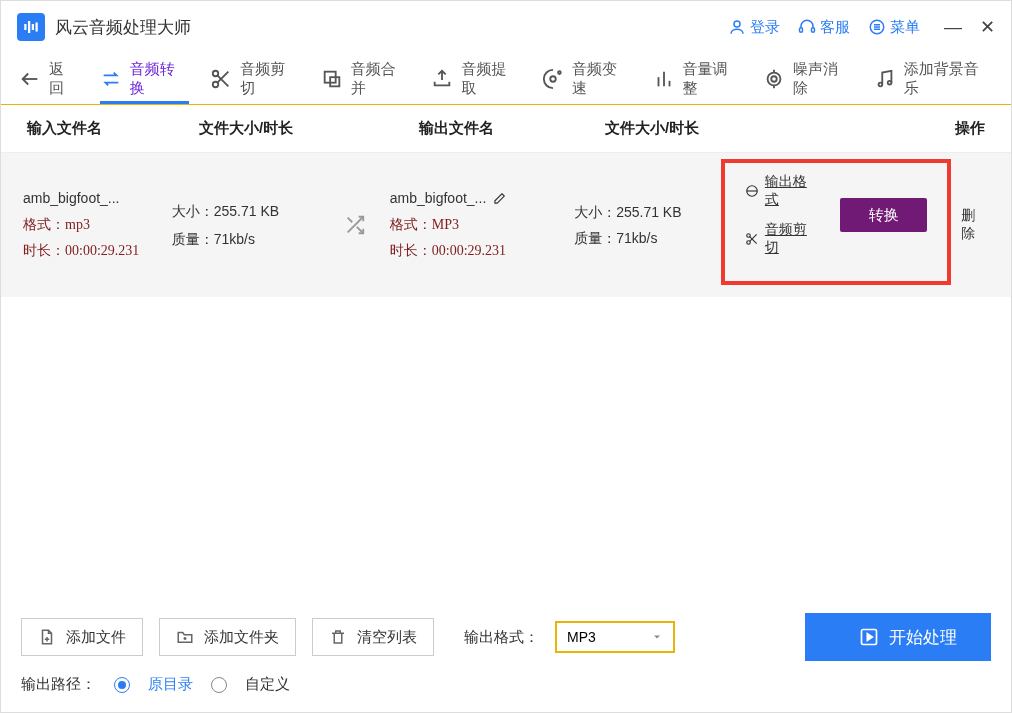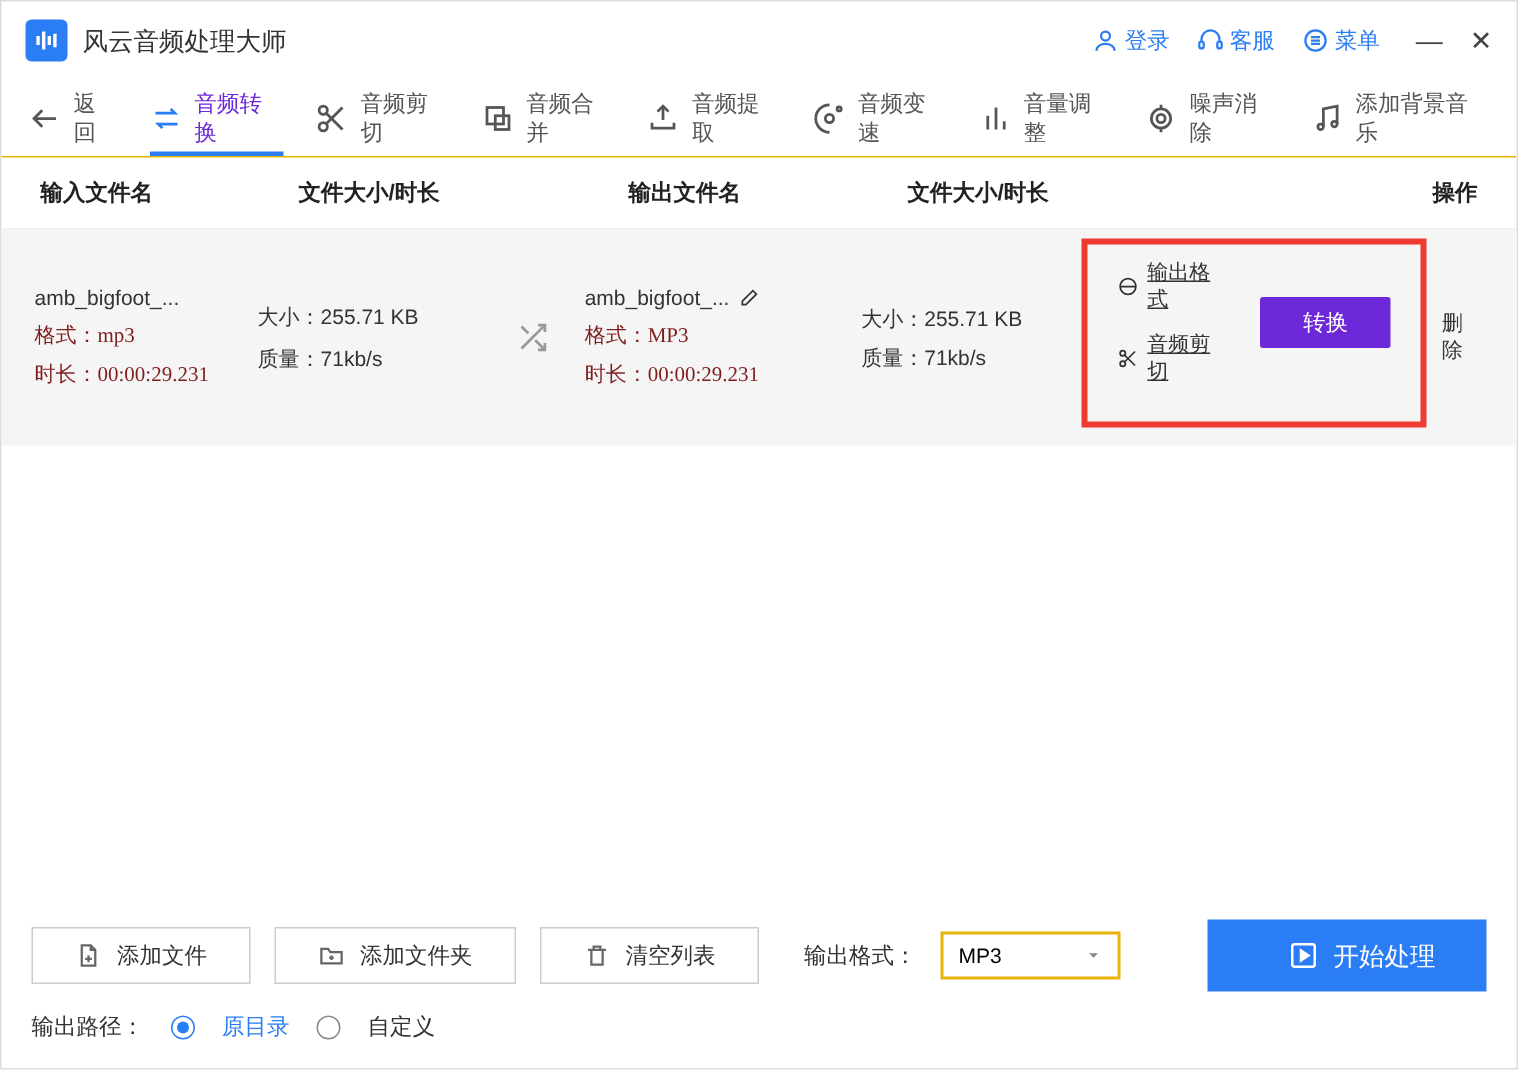--- a/index.html
+++ b/index.html
@@ -36,27 +36,27 @@
   .cell .gray { color: #7f1d1d; font-family: Liberation Serif, serif; }
   .cell-in { width: 172px; padding-left: 22px; }
   .cell-sz1 { width: 220px; }
   .cell-out { width: 186px; }
   .cell-sz2 { width: 148px; }
   .swap-ic { color: #888; margin-right: 24px; }
   .outname { display:flex; align-items:center; gap:6px; }
   .op-area { display: flex; align-items: center; gap: 20px; border: 4px solid #ee3a30; padding: 10px 20px 24px 20px; margin-top:-6px; }
   .op-links { display:flex; flex-direction:column; gap:12px; }
   .op-link { display:flex; align-items:center; gap:6px; color:#333; text-decoration: underline; cursor:pointer; font-size:14px; }
-  .convert-btn { background:#6d28d9; color:#fff; border:none; width:88px; height:34px; font-size:15px; border-radius:2px; cursor:pointer; }
+  .convert-btn { background:#701a75; color:#fff; border:none; width:88px; height:34px; font-size:15px; border-radius:2px; cursor:pointer; }
   .delete-link { color:#333; margin-left:10px; cursor:pointer; }
 
   
   .footer { margin-top:auto; padding: 12px 20px 18px 20px; }
   .footer-top { display:flex; align-items:center; gap:16px; }
-  .fbtn { display:flex; align-items:center; gap:10px; border:1px solid #ccc; background:#fff; height:38px; padding:0 28px; font-size:15px; color:#333; cursor:pointer; }
+  .fbtn { display:flex; align-items:center; gap:10px; border:1px solid #ccc; background:#fff; height:38px; padding:0 16px; font-size:15px; color:#333; cursor:pointer; }
   .fbtn svg { width:18px; height:18px; }
   .fmt-label { margin-left:14px; font-size:15px; color:#333; }
   .fmt-select { display:flex; align-items:center; justify-content:space-between; border:2px solid #eab308; width:120px; height:32px; padding:0 10px; font-size:14px; cursor:pointer; }
   .start-btn { margin-left:auto; background:#2b7df6; color:#fff; border:none; width:186px; height:48px; font-size:17px; display:flex; align-items:center; justify-content:center; gap:10px; cursor:pointer;padding-left:20px; }
   .footer-bot { display:flex; align-items:center; gap:18px; margin-top:14px; font-size:15px; color:#333; }
   .radio { display:flex; align-items:center; gap:18px; cursor:pointer; }
   .radio .dot { width:16px; height:16px; border:1px solid #888; border-radius:50%; display:flex; align-items:center; justify-content:center; }
   .radio.active .dot { border-color:#2b7df6; }
   .radio.active .dot::after { content:""; width:8px; height:8px; border-radius:50%; background:#2b7df6; }
   .radio.active span { color:#2b7df6; }

